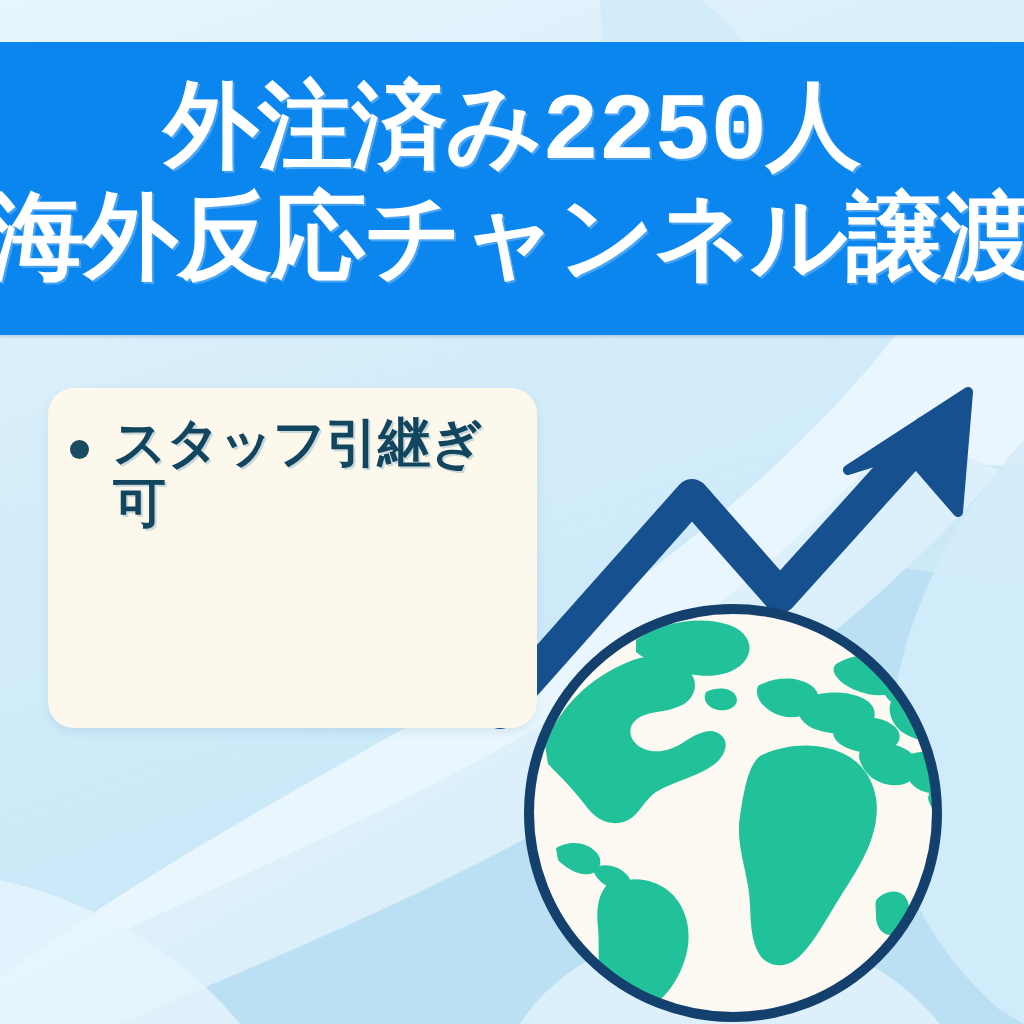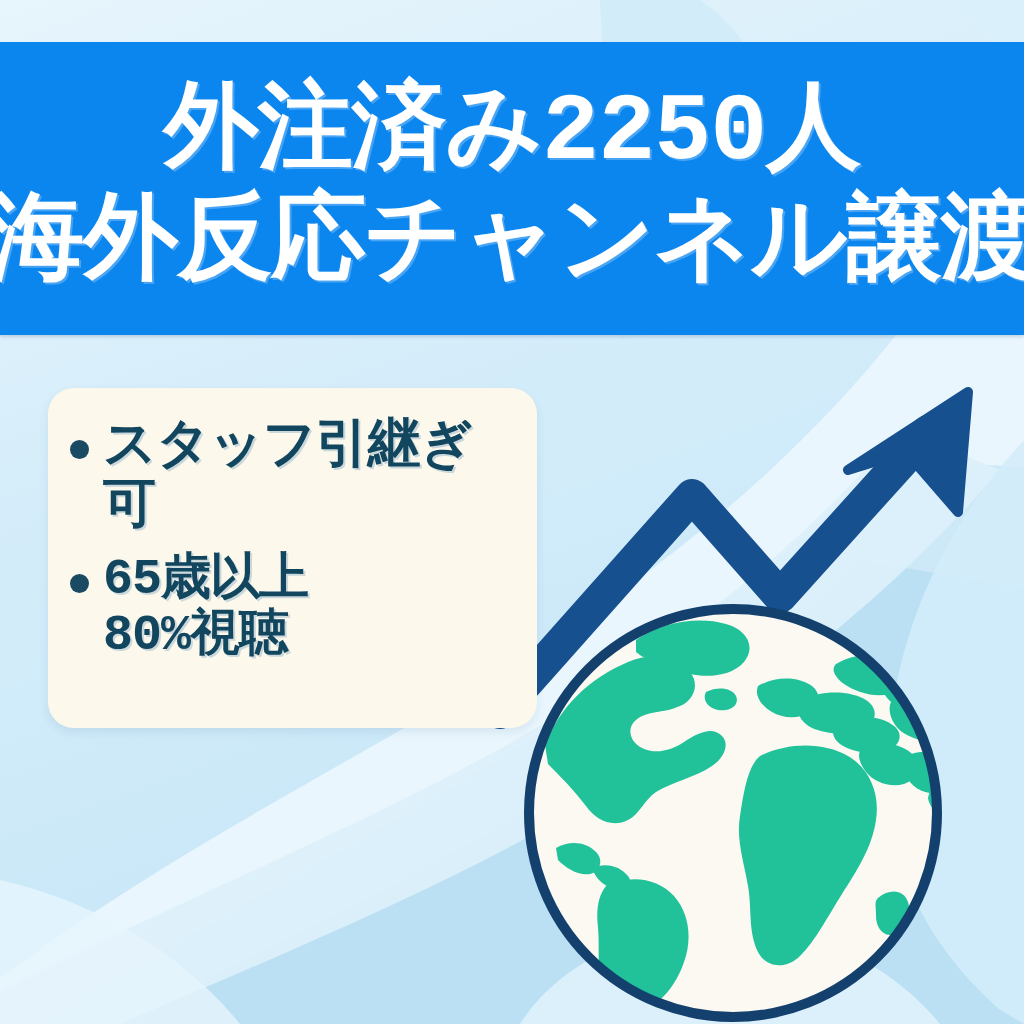--- a/index.html
+++ b/index.html
@@ -70,21 +70,21 @@
     padding: 30px 18px 22px 22px;
     box-shadow: 0 4px 10px rgba(40,90,140,0.10);
     display: flex;
     flex-direction: column;
     justify-content: flex-start;
     gap: 14px;
   }
   .bullet-row {
     display: flex;
     align-items: flex-start;
-    gap: 14px;
+    gap: 24px;
   }
   .bullet-dot {
     flex: 0 0 auto;
     width: 19px;
     height: 19px;
     border-radius: 50%;
     background: #1b4a63;
     margin-top: 22px;
   }
   .bullet-text {
@@ -227,20 +227,15 @@
 
       <circle cx="733" cy="813" r="204" fill="none" stroke="#14406e" stroke-width="10"></circle>
     </g>
   </svg>
 
   <div class="card" style="z-index:5;">
     <div class="bullet-row">
       <span class="bullet-dot"></span>
       <span class="bullet-text">スタッフ引継ぎ可</span>
     </div>
-    <div class="bullet-row">
-      <span class="bullet-dot"></span>
-      <span class="bullet-text small">65歳以上
-80%視聴</span>
-    </div>
   </div>
 
 </div>
 
 </body></html>

